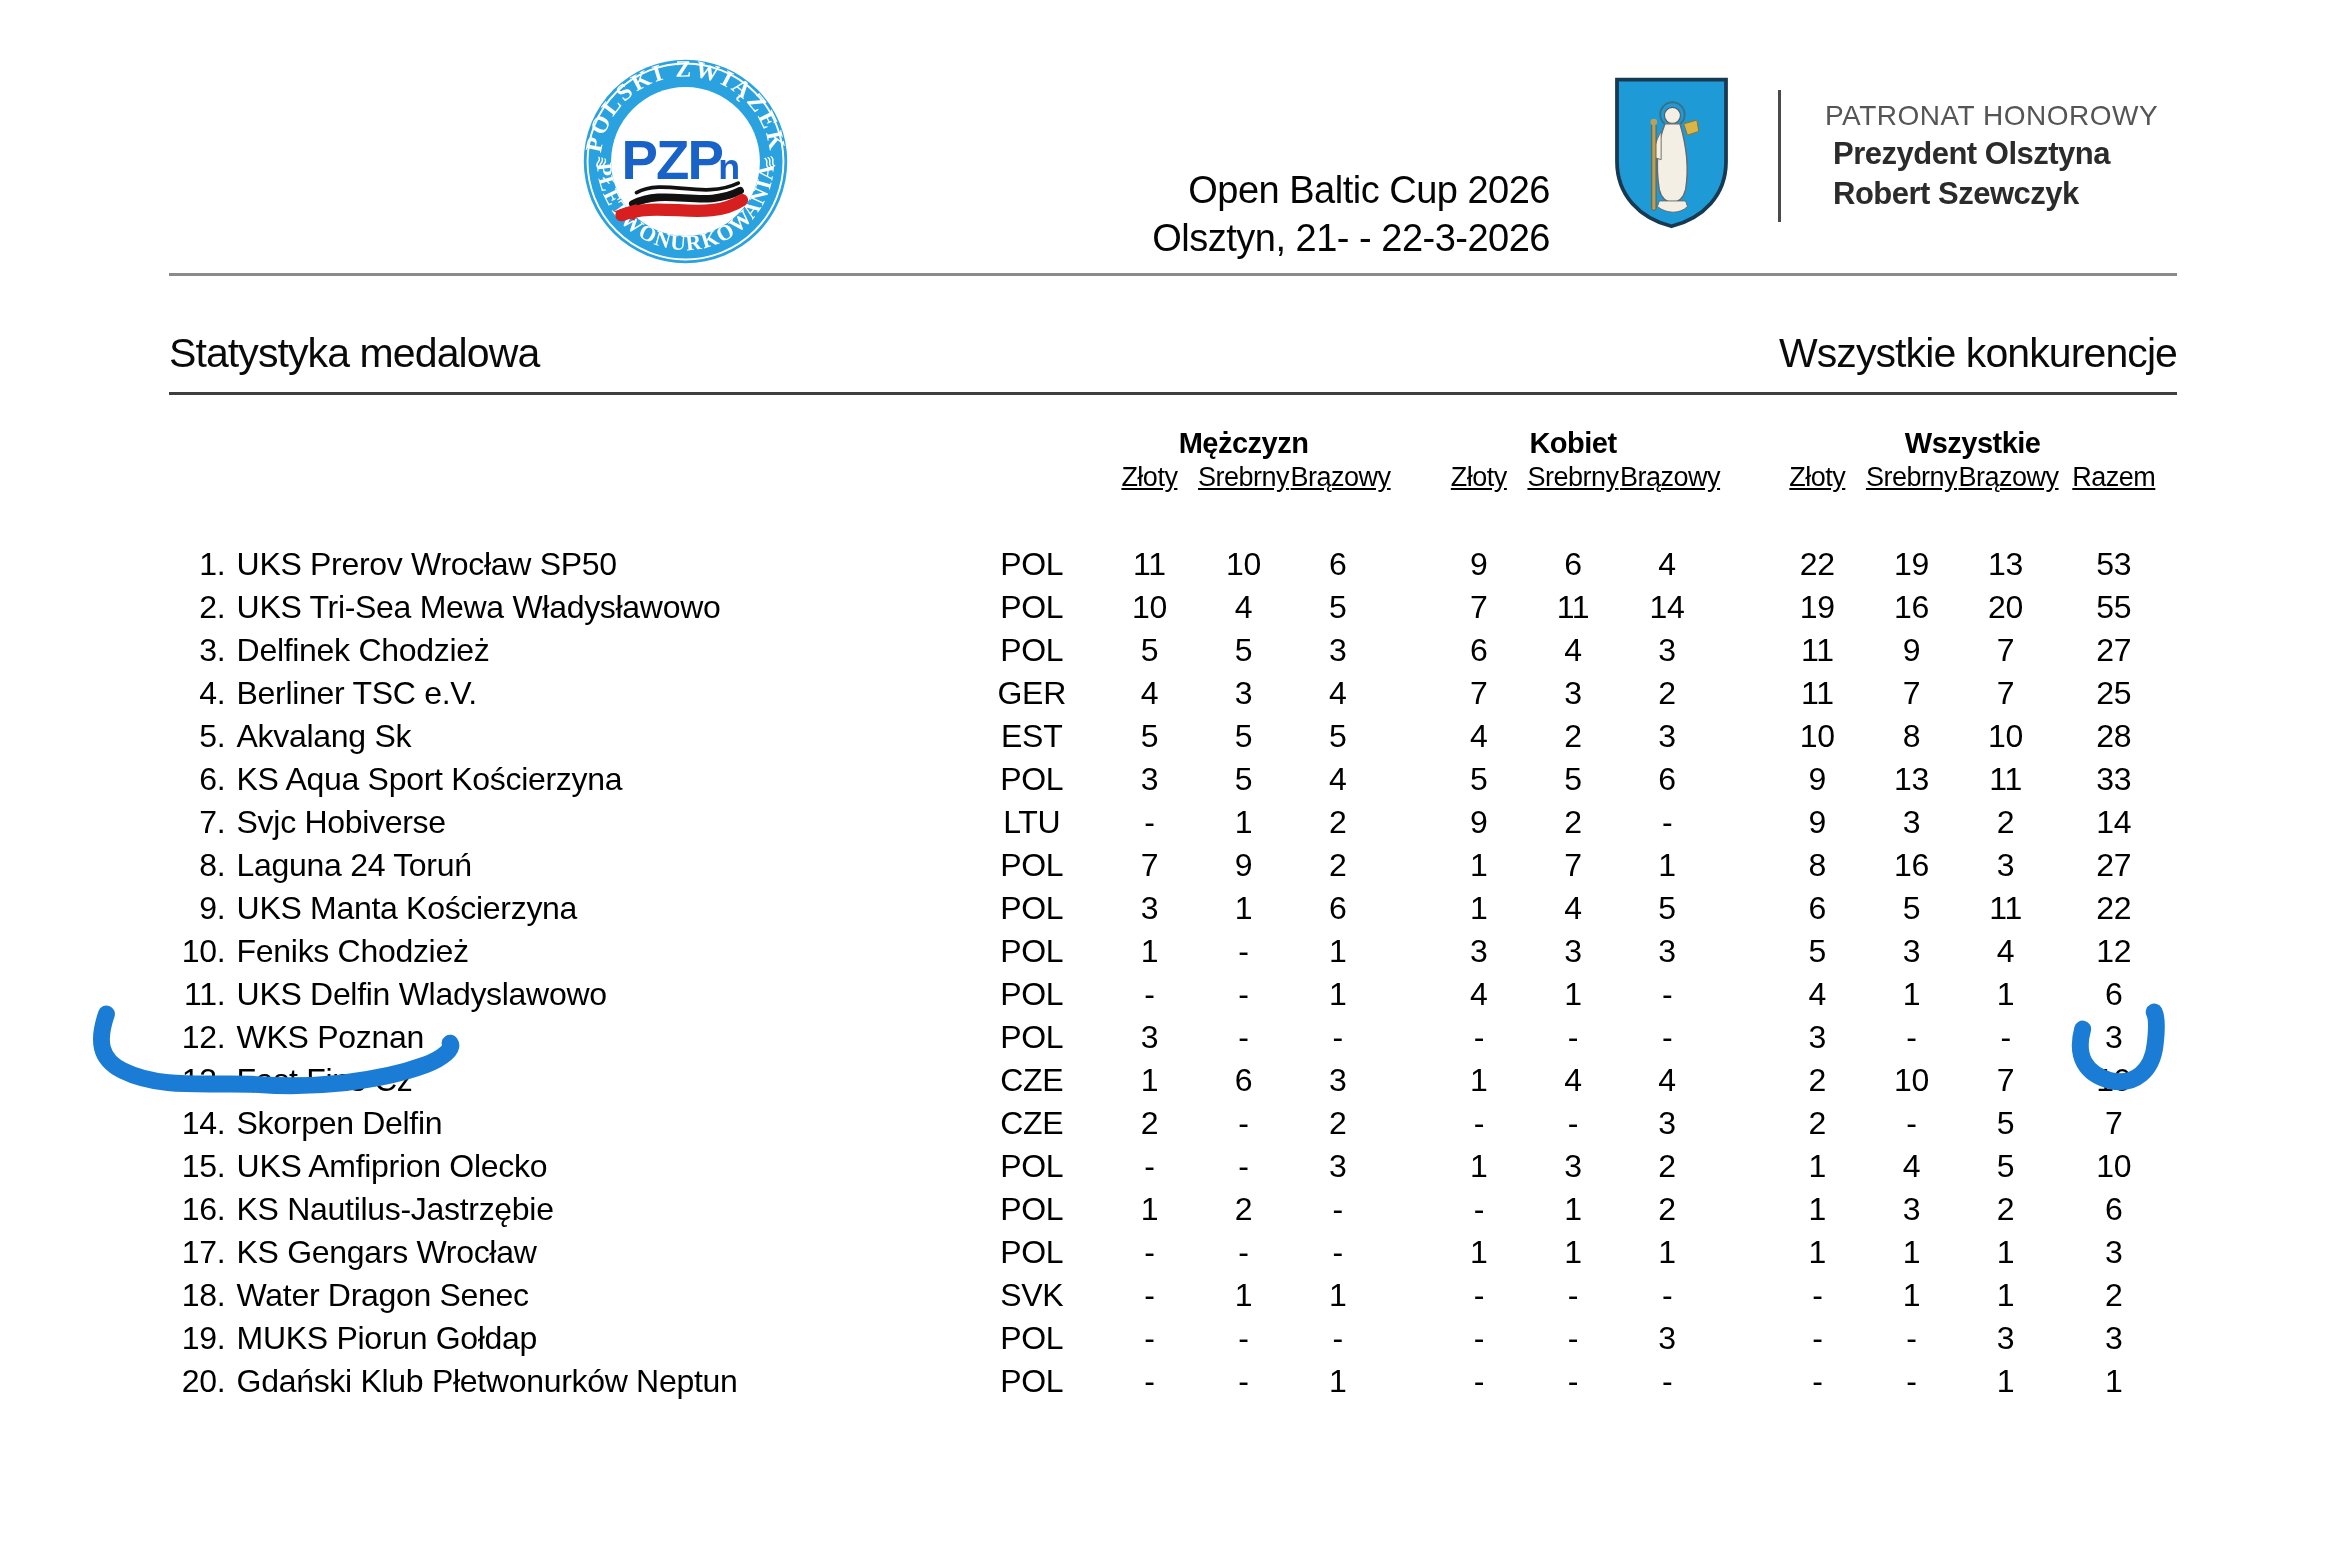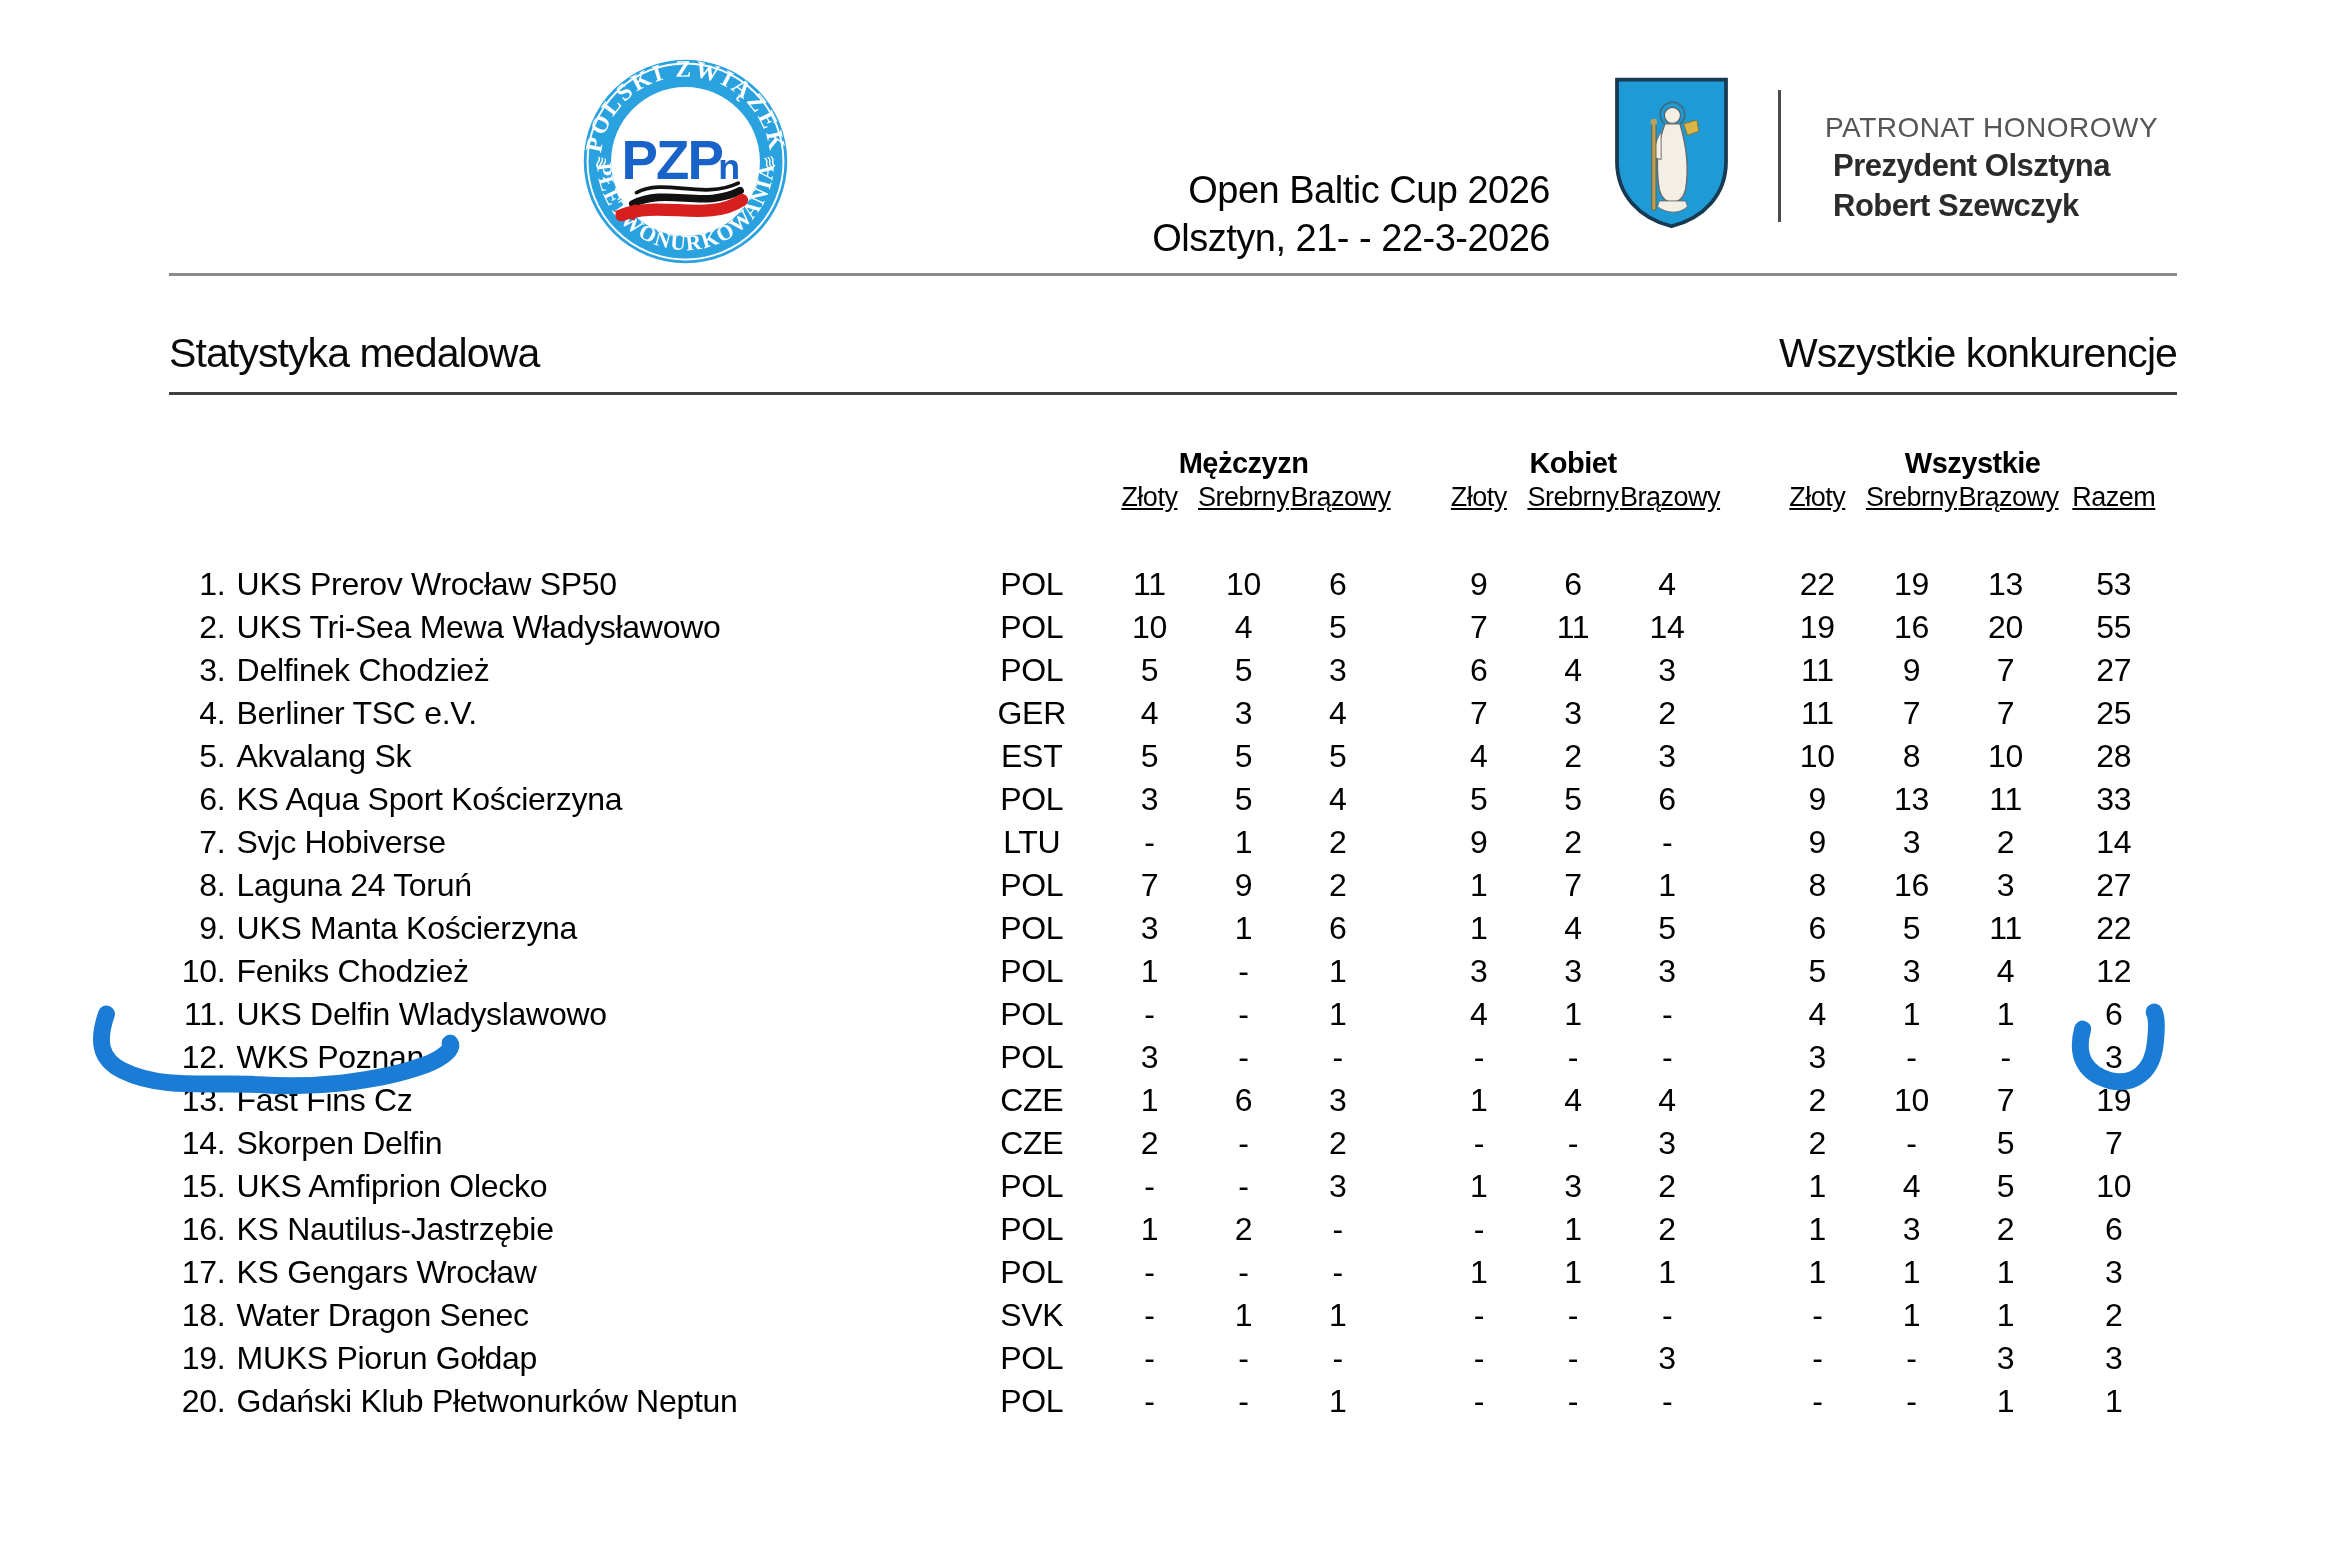--- a/index.html
+++ b/index.html
@@ -14,29 +14,29 @@
   
   .org-logo{position:absolute;left:580px;top:55px;width:211px;height:213px;}
   .event-title{
     position:absolute;left:797px;top:166px;width:753px;
     text-align:right;font-size:38px;line-height:48px;color:#050505;
     letter-spacing:-0.5px;
   }
   .coa{position:absolute;left:1612px;top:75px;width:119px;height:156px;}
   .pat-divider{position:absolute;left:1778px;top:90px;width:2.8px;height:132px;background:#4a4a4a;}
   .patronage{position:absolute;left:1825px;top:98px;}
-  .pat-label{font-size:28px;color:#555;font-weight:400;letter-spacing:0.5px;line-height:36px;margin-top:12px;}
+  .pat-label{font-size:28px;color:#555;font-weight:400;letter-spacing:0.5px;line-height:36px;}
   .pat-role,.pat-name{font-size:31px;font-weight:bold;color:#2b2b2b;line-height:40px;letter-spacing:-0.5px;margin-left:8px;}
   .hr1{position:absolute;left:169px;top:273px;width:2008px;height:2.8px;background:#8a8a8a;}
   
   .sec-left{position:absolute;left:169px;top:330px;font-size:41px;letter-spacing:-0.9px;color:#0a0a0a;}
   .sec-right{position:absolute;left:1235px;top:330px;width:942px;text-align:right;font-size:41px;letter-spacing:-0.9px;color:#0a0a0a;}
   .hr2{position:absolute;left:169px;top:392px;width:2008px;height:2.8px;background:#3f3f3f;}
   
-  .tablewrap{position:absolute;left:169px;top:446px;width:2008px;}
+  .tablewrap{position:absolute;left:169px;top:426px;width:2008px;}
   table{border-collapse:collapse;table-layout:fixed;width:2006px;}
   th,td{padding:0;font-weight:normal;white-space:nowrap;overflow:visible;}
   tr.grouphead{height:34px;}
   tr.grouphead th{font-size:29px;font-weight:bold;text-align:center;vertical-align:bottom;letter-spacing:-0.5px;}
   tr.subhead{height:34px;}
   tr.subhead td{font-size:27px;text-align:center;vertical-align:middle;letter-spacing:-0.5px;text-decoration:underline;}
   tr.spacer{height:49px;}
   tr.datarow{height:43px;}
   tr.datarow td{font-size:32px;vertical-align:middle;letter-spacing:-0.3px;}
   td.rank{text-align:right;padding-right:3.8px;}

